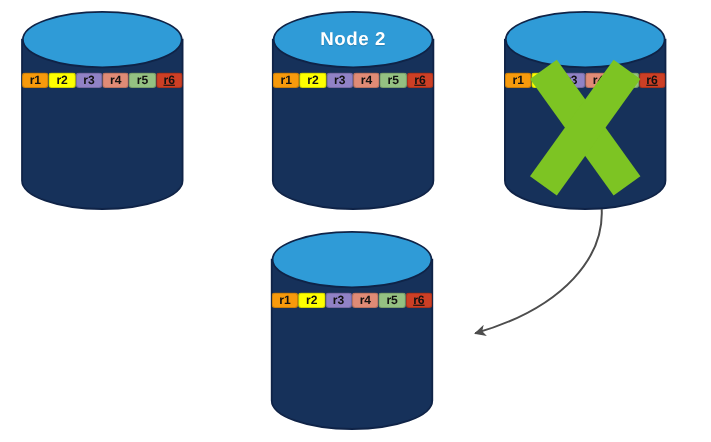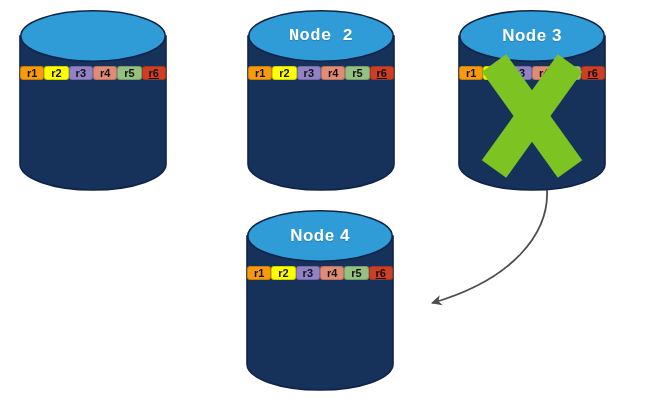--- a/index.html
+++ b/index.html
@@ -97,57 +97,55 @@
         <div class="record" style="background: rgb(224, 139, 118); width: 96px;">r4</div>
         <div class="record" style="background: rgb(148, 193, 130); width: 96px;">r5</div>
         <div class="record" style="background: rgb(205, 63, 37); width: 96px;">r6</div>
       </div>
     </div>
     <div class="node" style="left: 248px; top: 10px; width: 146px; height: 180px;">
       <svg class="node-svg" width="146" height="180" viewBox="0 0 146 180">
         <path d="M0,26 L0,154 A73,26 0 0 0 146,154 L146,26 Z" fill="#16315a" stroke="#0f2347" stroke-width="1.6"></path>
         <ellipse cx="73" cy="26" rx="72.2" ry="25.2" fill="#2f9bd7" stroke="#0f2347" stroke-width="1.6"></ellipse>
       </svg>
-      <div class="node-title" style="top: 16px; font-family: Liberation Mono, monospace;">Node  2</div>
+      <div class="node-title" style="top: 16px;">Node  2</div>
       <div class="records" style="top: 56px;">
         <div class="record" style="background: rgb(247, 154, 12); width: 96px;">r1</div>
         <div class="record" style="background: rgb(254, 255, 0); width: 96px;">r2</div>
         <div class="record" style="background: rgb(144, 130, 198); width: 96px;">r3</div>
         <div class="record" style="background: rgb(224, 139, 118); width: 96px;">r4</div>
         <div class="record" style="background: rgb(148, 193, 130); width: 96px;">r5</div>
         <div class="record" style="background: rgb(205, 63, 37); width: 96px;">r6</div>
       </div>
     </div>
     <div class="node" style="left: 459px; top: 10px; width: 146px; height: 180px;">
       <svg class="node-svg" width="146" height="180" viewBox="0 0 146 180">
         <path d="M0,26 L0,154 A73,26 0 0 0 146,154 L146,26 Z" fill="#16315a" stroke="#0f2347" stroke-width="1.6"></path>
         <ellipse cx="73" cy="26" rx="72.2" ry="25.2" fill="#2f9bd7" stroke="#0f2347" stroke-width="1.6"></ellipse>
       </svg>
-      <div class="node-title" style="top: 16px;">Node  3</div>
       <div class="records" style="top: 56px;">
         <div class="record" style="background: rgb(247, 154, 12); width: 96px;">r1</div>
         <div class="record" style="background: rgb(254, 255, 0); width: 96px;">r2</div>
         <div class="record" style="background: rgb(144, 130, 198); width: 96px;">r3</div>
         <div class="record" style="background: rgb(224, 139, 118); width: 96px;">r4</div>
         <div class="record" style="background: rgb(148, 193, 130); width: 96px;">r5</div>
         <div class="record" style="background: rgb(205, 63, 37); width: 96px;">r6</div>
       </div>
       <svg class="x-mark" width="110" height="136" viewBox="0 0 110 136" style="left: 18px; top: 38px;">
         <g stroke="#7dc423" stroke-width="30" stroke-linecap="butt">
           <line x1="17" y1="15" x2="93" y2="121"></line>
           <line x1="93" y1="15" x2="17" y2="121"></line>
         </g>
       </svg>
     </div>
     <div class="node" style="left: 247px; top: 210px; width: 146px; height: 180px;">
       <svg class="node-svg" width="146" height="180" viewBox="0 0 146 180">
         <path d="M0,26 L0,154 A73,26 0 0 0 146,154 L146,26 Z" fill="#16315a" stroke="#0f2347" stroke-width="1.6"></path>
         <ellipse cx="73" cy="26" rx="72.2" ry="25.2" fill="#2f9bd7" stroke="#0f2347" stroke-width="1.6"></ellipse>
       </svg>
-      <div class="node-title" style="top: 16px;">Node  4</div>
       <div class="records" style="top: 56px;">
         <div class="record" style="background: rgb(247, 154, 12); width: 96px;">r1</div>
         <div class="record" style="background: rgb(254, 255, 0); width: 96px;">r2</div>
         <div class="record" style="background: rgb(144, 130, 198); width: 96px;">r3</div>
         <div class="record" style="background: rgb(224, 139, 118); width: 96px;">r4</div>
         <div class="record" style="background: rgb(148, 193, 130); width: 96px;">r5</div>
         <div class="record" style="background: rgb(205, 63, 37); width: 96px;">r6</div>
       </div>
     </div>
   </div>

